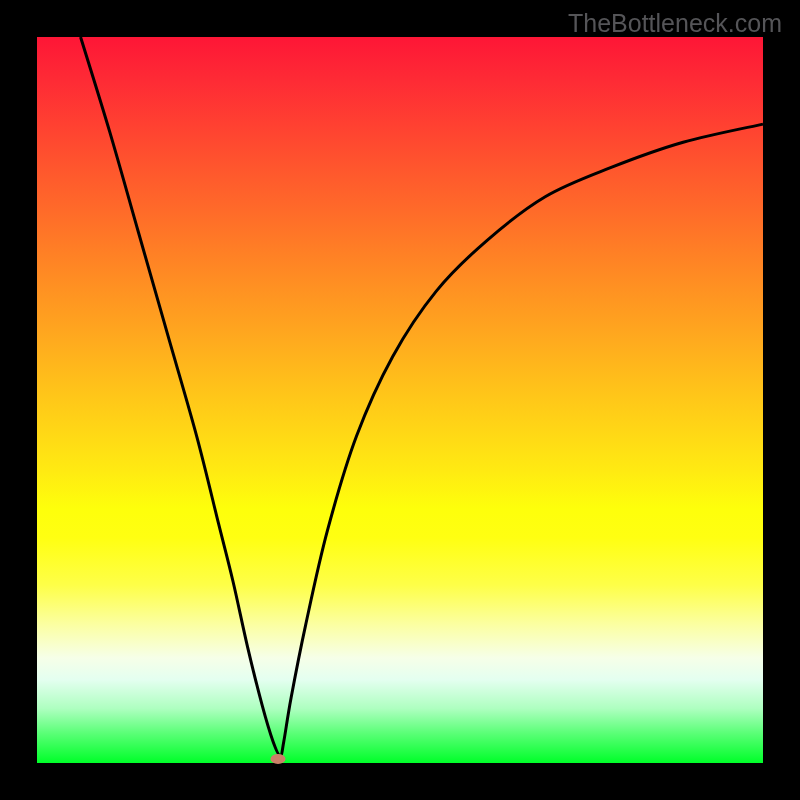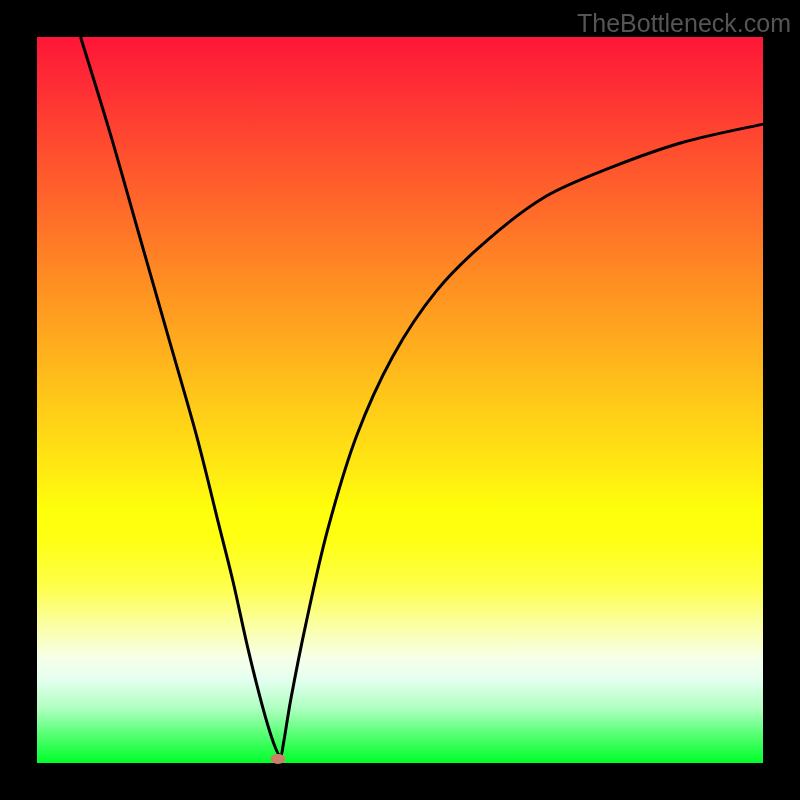--- a/index.html
+++ b/index.html
@@ -36,21 +36,21 @@
       #fbffa3 81%,
       #f6ffe8 85.5%,
       #e4fff0 88.5%,
       #aeffc0 92.5%,
       #58ff75 96%,
       #00ff29 100%
     );
   }
   .watermark {
     position: absolute;
-    right: 9px;
+    right: 18px;
     top: 9px;
     color: #555558;
     font-size: 25px;
     font-weight: 400;
     letter-spacing: 0px;
     user-select: none;
   }
   svg.curve {
     position: absolute;
     left: 0;

